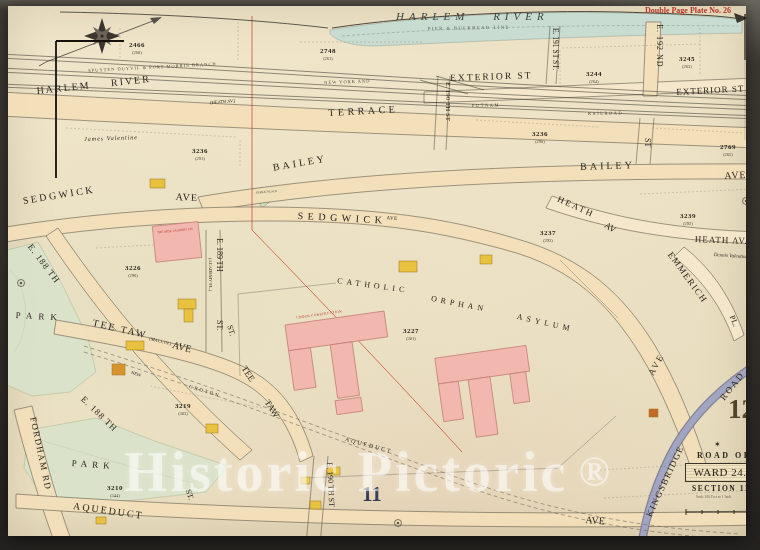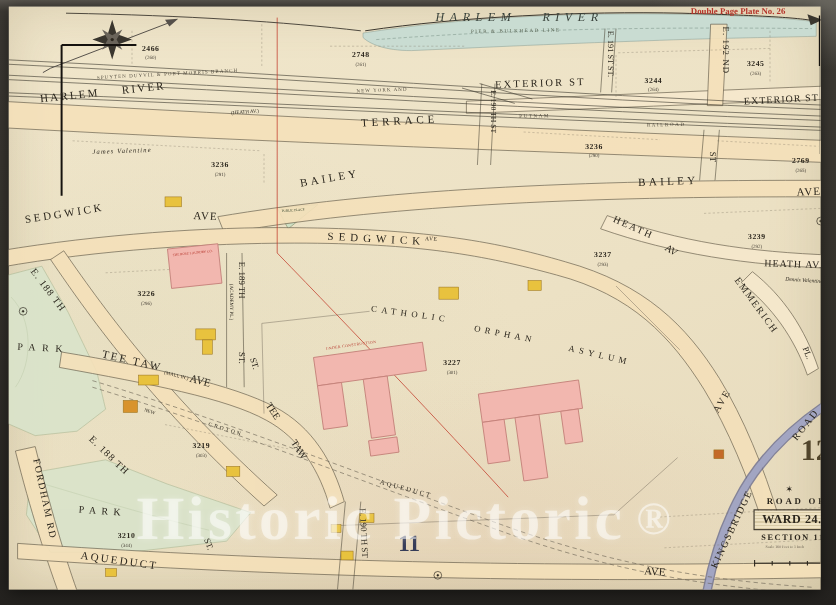--- a/index.html
+++ b/index.html
@@ -23,21 +23,21 @@
   .blk{position:absolute;width:44px;margin-left:-22px;text-align:center;line-height:1;}
   .blk .n{font-size:7px;font-weight:bold;letter-spacing:.5px;color:#2b261d;}
   .blk .s{display:block;font-size:4.5px;color:#4a443a;margin-top:.5px;}
   .wm{position:absolute;left:124px;top:440px;display:flex;align-items:center;
     color:rgba(255,255,255,.52);font-weight:bold;letter-spacing:3px;
     text-shadow:0 0 7px rgba(255,255,255,.28);pointer-events:none;}
   .wm .t{font-size:56px;}
   .wm .r{font-size:42px;margin-left:10px;}
   .ward-box{position:absolute;left:685px;top:463px;width:68px;height:17px;
     border:1px solid #3a3428;text-align:center;line-height:17px;
-    font-size:11px;font-weight:bold;letter-spacing:.5px;color:#2b261d;
+    font-size:11px;font-weight:normal;letter-spacing:.5px;color:#2b261d;
     background:repeating-linear-gradient(0deg,#d9cba6 0 1px,#efe3c4 1px 3px);}
 </style>
 </head>
 <body>
 
 <div class="stage">
   <div class="paper"></div>
 
   <div class="overlay">
 
@@ -173,21 +173,21 @@
         <path d="M745,60 L745,140" stroke="#3a362e" stroke-width="0.5" opacity="0.5"></path>
       </g>
 
       <g stroke="#2b261d" fill="none" stroke-width="1">
         <path d="M686,512 L750,512"></path>
         <path d="M686,509 L686,515 M702,510 L702,514 M718,510 L718,514 M734,510 L734,514 M750,509 L750,515"></path>
         <path d="M750,512 C755,506 756,500 750,496"></path>
       </g>
     </svg>
 
-    <span class="lbl red" style="left:628px;top:6px;width:120px;text-align:left;font-size:8px;font-weight:bold;">Double Page Plate No. 26</span>
+    <span class="lbl red" style="left:628px;top:6px;width:120px;text-align:center;font-size:8px;font-weight:bold;">Double Page Plate No. 26</span>
 
     <span class="lbl it" style="left:396px;top:10px;font-size:11px;letter-spacing:5px;word-spacing:16px;color:#39423b;">HARLEM RIVER</span>
     <span class="lbl" style="left:428px;top:26px;font-size:4.5px;letter-spacing:1.5px;color:#55604f;transform:rotate(-1deg);">PIER &amp; BULKHEAD LINE</span>
 
     <span class="lbl" style="left:88px;top:68px;font-size:4.5px;letter-spacing:1px;opacity:.8;transform:rotate(-3deg);">SPUYTEN DUYVIL &amp; PORT MORRIS BRANCH</span>
     <span class="lbl" style="left:324px;top:80px;font-size:4.5px;letter-spacing:1px;opacity:.8;transform:rotate(-2deg);">NEW YORK AND</span>
     <span class="lbl" style="left:472px;top:103px;font-size:4.5px;letter-spacing:1.5px;opacity:.8;transform:rotate(-1deg);">PUTNAM</span>
     <span class="lbl" style="left:588px;top:111px;font-size:4.5px;letter-spacing:1.5px;opacity:.8;transform:rotate(-1deg);">RAILROAD</span>
 
     <span class="lbl" style="left:36px;top:85px;font-size:10px;letter-spacing:2px;word-spacing:16px;transform:rotate(-6deg);">HARLEM RIVER</span>

